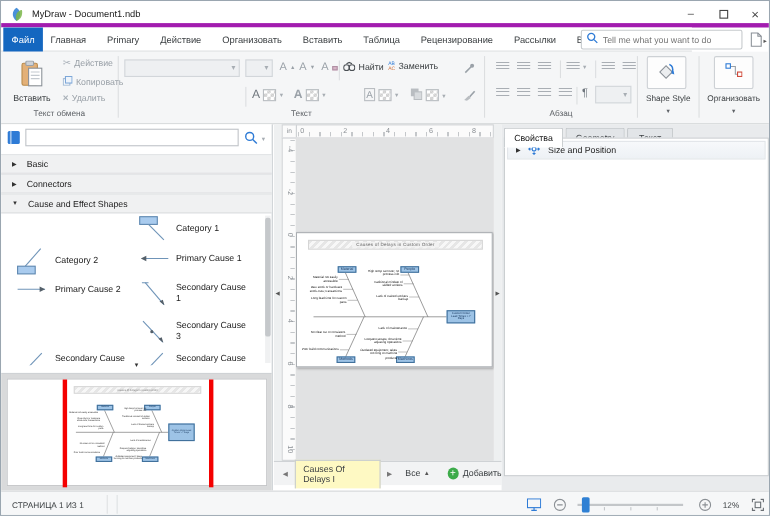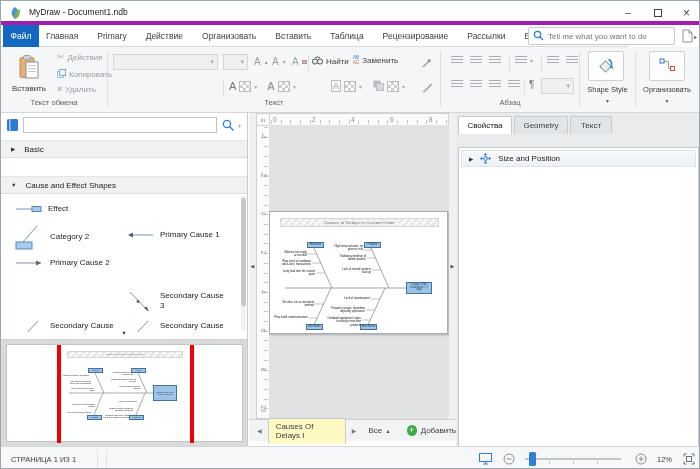--- a/index.html
+++ b/index.html
@@ -253,32 +253,36 @@
     <span class="abs ico" style="left:221px;top:6px"><svg width="13" height="13">
           <circle cx="5" cy="5" r="3.6" fill="none" stroke="#2e7bd6" stroke-width="1.3"></circle>
           <line x1="7.8" y1="7.8" x2="11.5" y2="11.5" stroke="#2e7bd6" stroke-width="1.3"></line>
         </svg></span>
     <span class="abs ddow" style="left:237px;top:9px">▾</span>
 
     <div class="sechdr" style="top:27px">
         <span class="arr">▶</span>
         <span>Basic</span>
       </div>
+    <div class="sechdr" style="top:45px">
+        <span class="arr">▶</span>
+        <span>Connectors</span>
+      </div>
     <div class="sechdr" style="top:63px">
         <span class="arr">▼</span>
         <span>Cause and Effect Shapes</span>
       </div>
 
     <div class="abs" style="left:0;top:81px;width:246px;height:138px;overflow:hidden">
-      <div class="shape-item" style="left:14px;top:8px">
-        <svg width="28" height="14">
-            <line x1="1" y1="7" x2="17" y2="7" stroke="#6f94b8"></line>
-            <rect x="17" y="4.5" width="9" height="5" fill="#a9cbee" stroke="#5d87b0"></rect>
-          </svg>
-        <span class="lbl">Effect</span>
+      <div class="shape-item" style="left:124px;top:2px">
+        <svg width="30" height="24">
+            <rect x="2" y="1" width="16" height="7" fill="#a9cbee" stroke="#5d87b0"></rect>
+            <line x1="10" y1="8" x2="24" y2="22" stroke="#6f94b8"></line>
+          </svg>
+        <span class="lbl">Category 1</span>
       </div>
       <div class="shape-item" style="left:14px;top:30px">
         <svg width="30" height="26">
             <line x1="8" y1="18" x2="22" y2="2" stroke="#6f94b8"></line>
             <rect x="1" y="18" width="16" height="7" fill="#a9cbee" stroke="#5d87b0"></rect>
           </svg>
         <span class="lbl">Category 2</span>
       </div>
       <div class="shape-item" style="left:124px;top:36px">
         <svg width="30" height="10">
@@ -286,20 +290,28 @@
             <path d="M8 2.5 L3 5 L8 7.5" fill="#55606a" stroke="none"></path>
           </svg>
         <span class="lbl">Primary Cause 1</span>
       </div>
       <div class="shape-item" style="left:14px;top:64px">
         <svg width="30" height="10">
             <line x1="1" y1="5" x2="26" y2="5" stroke="#6f94b8"></line>
             <path d="M21 2.5 L26 5 L21 7.5" fill="#55606a" stroke="none"></path>
           </svg>
         <span class="lbl">Primary Cause 2</span>
+      </div>
+      <div class="shape-item" style="left:124px;top:60px">
+        <svg width="30" height="26">
+            <line x1="4" y1="3" x2="10" y2="3" stroke="#6f94b8"></line>
+            <line x1="7" y1="3" x2="24" y2="23" stroke="#6f94b8"></line>
+            <path d="M20 20 L24.5 23.5 L23 18.5" fill="#55606a"></path>
+          </svg>
+        <span class="lbl">Secondary Cause 1</span>
       </div>
       <div class="shape-item" style="left:124px;top:94px">
         <svg width="30" height="26">
             <line x1="5" y1="4" x2="23" y2="23" stroke="#6f94b8"></line>
             <circle cx="13" cy="13.5" r="1.4" fill="#55606a"></circle>
             <path d="M19 20 L23.5 23.5 L22 18.5" fill="#55606a"></path>
           </svg>
         <span class="lbl">Secondary Cause 3</span>
       </div>
       <div class="shape-item" style="left:14px;top:124px">
@@ -434,21 +446,21 @@
     <span style="margin-left:12px">Все</span>
     <span style="margin-left:3px;font-size:5.5px;color:#555">▲</span>
     <span style="margin-left:16px;width:11px;height:11px;border-radius:50%;background:#3dab4a;color:#fff;display:inline-flex;align-items:center;justify-content:center;font-size:9px;line-height:1">+</span>
     <span style="margin-left:4px">Добавить</span>
   </div>
 
   <div class="rightpanel">
     <div class="ptab active" style="left:2px;width:54px">Свойства</div>
     <div class="ptab" style="left:58px;width:54px">Geometry</div>
     <div class="ptab" style="left:114px;width:42px">Текст</div>
-    <div class="abs" style="left:2px;top:34px;width:241px;height:308px;background:#fff;border:1px solid #c6cacd">
+    <div class="abs" style="left:2px;top:12px;width:241px;height:308px;background:#fff;border:1px solid #c6cacd">
       <div class="abs" style="left:2px;top:2px;width:235px;height:17px;background:linear-gradient(#f7f9fb,#edf1f5);border:1px solid #e0e4e8;display:flex;align-items:center;gap:7px;padding-left:7px">
         <span class="arr">▶</span>
         <span class="ico">
           <svg width="11" height="11">
               <g stroke="#2e7bd6" stroke-width="0.8">
                 <line x1="5.5" y1="1.5" x2="5.5" y2="9.5"></line>
                 <line x1="1.5" y1="5.5" x2="9.5" y2="5.5"></line>
               </g>
               <g fill="#2e7bd6">
                 <path d="M5.5 0 l1.8 2 h-3.6z"></path>

